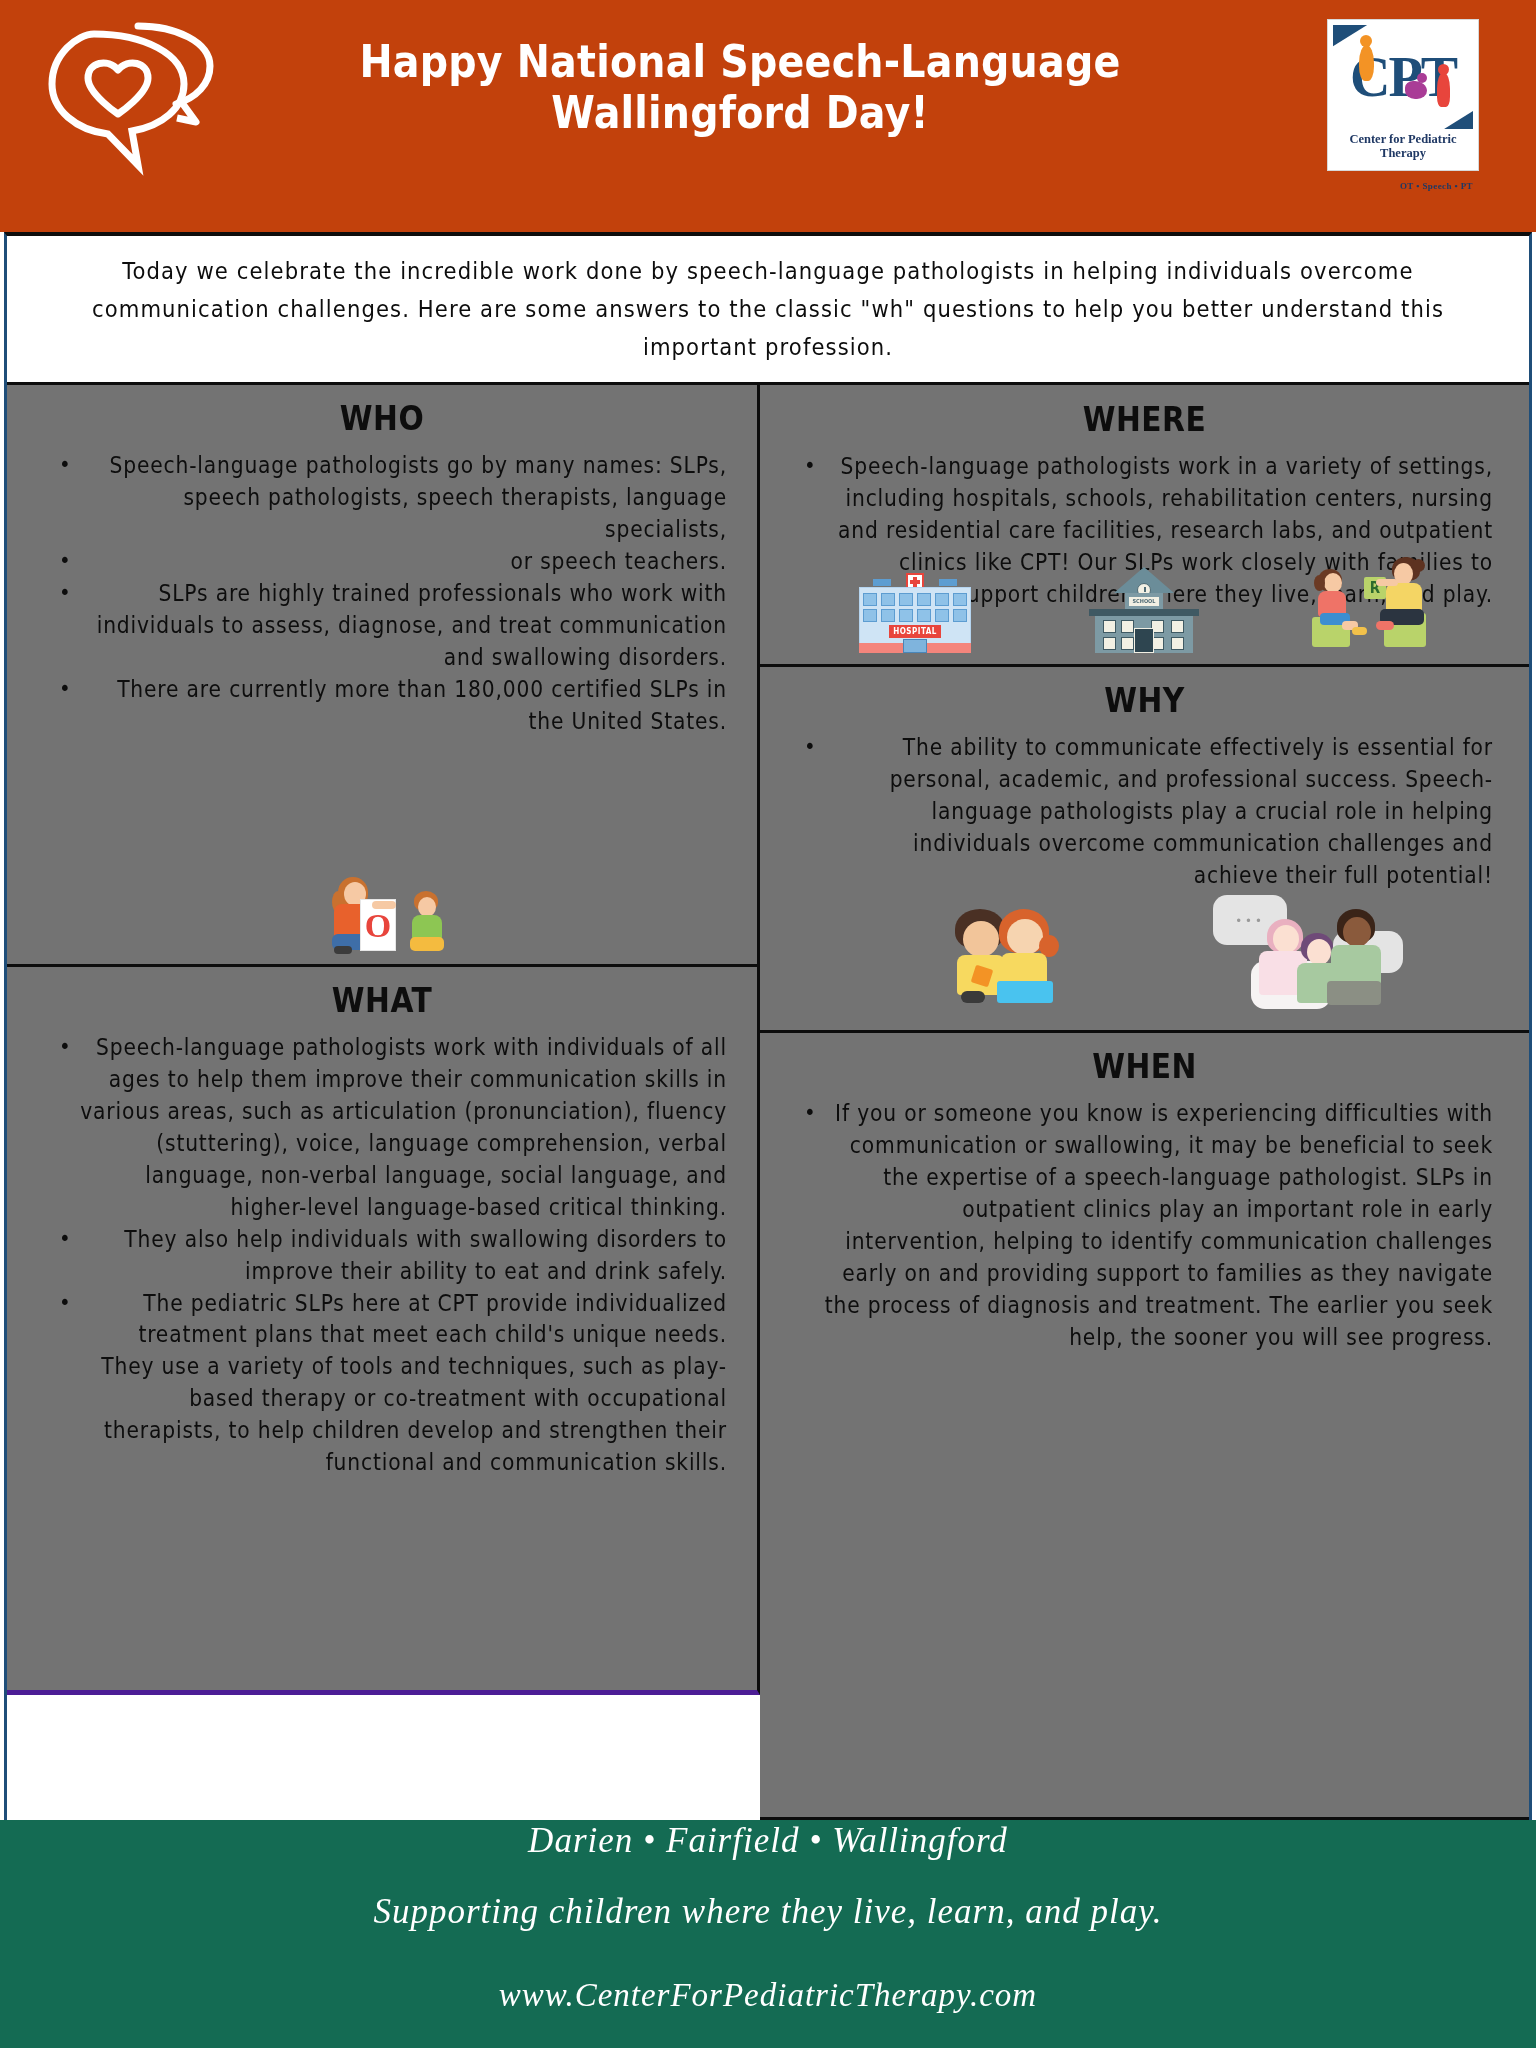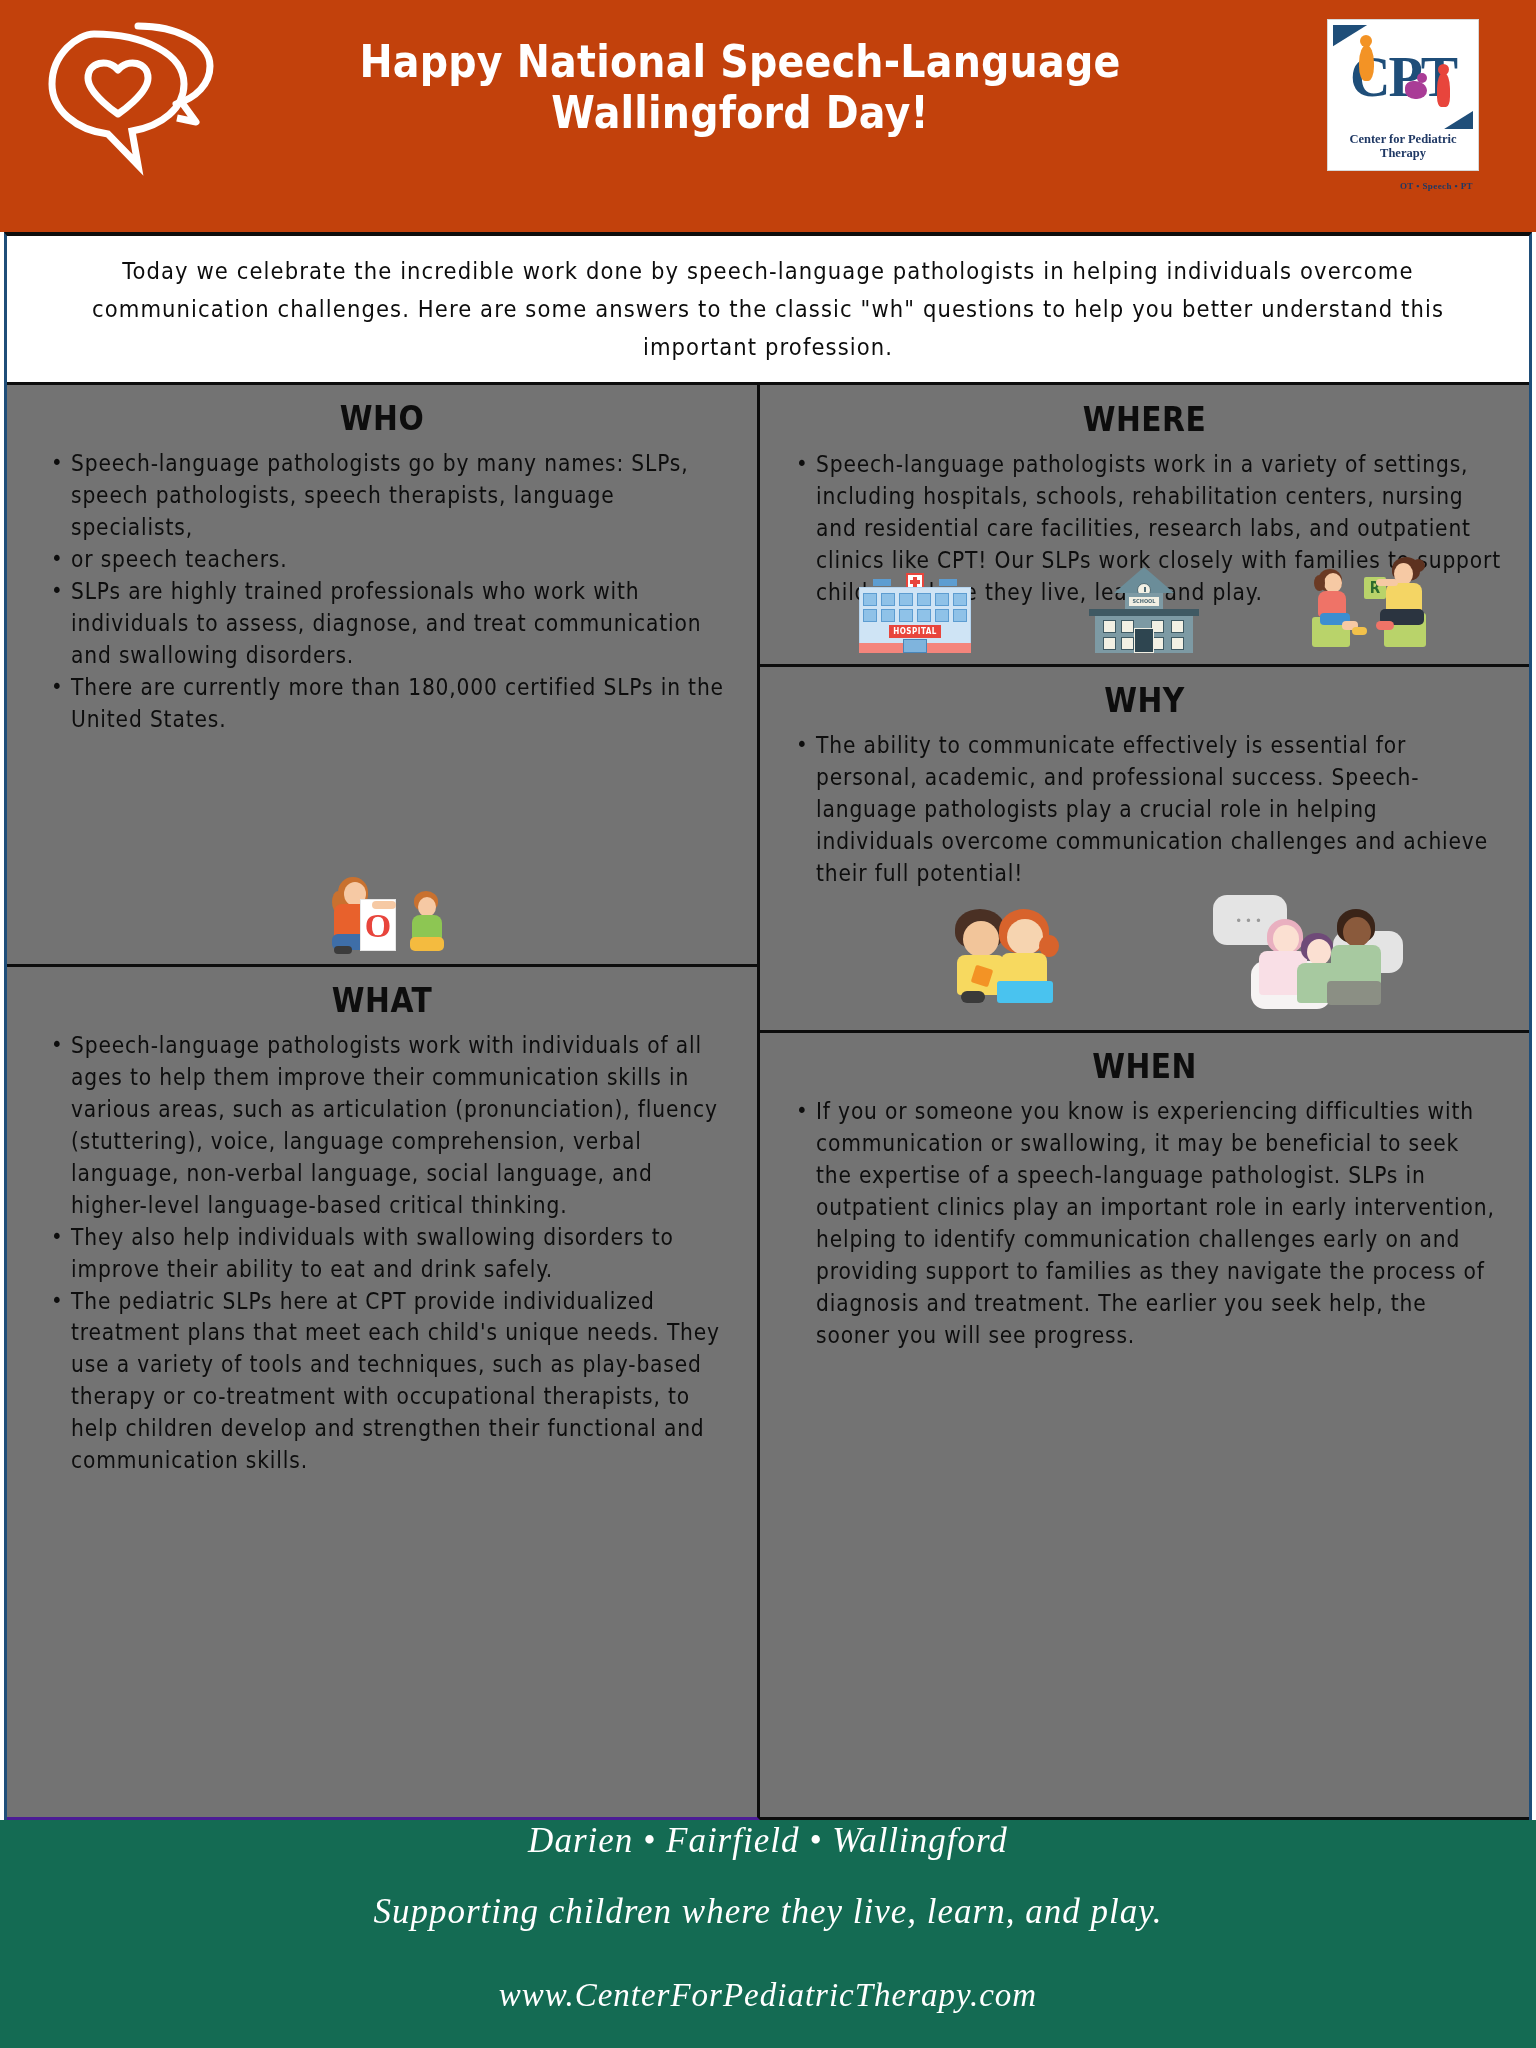--- a/index.html
+++ b/index.html
@@ -100,38 +100,39 @@
   .grid{
     position:absolute;left:4px;top:382px;width:1528px;height:1438px;
     box-sizing:border-box;
     border-left:3px solid #1F4E79;
     border-right:3px solid #1F4E79;
     background:#ffffff;
   }
   .panel{position:absolute;box-sizing:border-box;background:#737373;overflow:hidden;}
 
   .p-who  {left:0;top:0;width:753px;height:582px;border-top:3px solid #0d0d0d;border-right:3px solid #0d0d0d;}
-  .p-what {left:0;top:582px;width:753px;height:856px;border-top:3px solid #0d0d0d;border-right:3px solid #0d0d0d;border-bottom:3px solid #4c1d95;}
+  .p-what {left:0;top:582px;width:753px;height:731px;border-top:3px solid #0d0d0d;border-right:3px solid #0d0d0d;border-bottom:5px solid #4c1d95;}
   .p-where{left:753px;top:0;width:769px;height:282px;border-top:3px solid #0d0d0d;}
   .p-why  {left:753px;top:282px;width:769px;height:366px;border-top:3px solid #0d0d0d;}
   .p-when {left:753px;top:648px;width:769px;height:790px;border-top:3px solid #0d0d0d;border-bottom:3px solid #0d0d0d;}
 
   .p-title{
     text-align:center;
     font-family:"DejaVu Sans Condensed","Liberation Sans",sans-serif;
     font-weight:bold;
     font-size:33px;
     color:#0d0d0d;
     letter-spacing:0.5px;
     margin:14px 0 10px 0;
   }
   .p-title.ttl-where{margin-top:15px;}
   ul.bullets{
-    margin:4px;padding:0 18px 0 44px;
+    margin:12px;padding:0 18px 0 44px;
     list-style:none;
+    text-align:right;
   }
   ul.bullets li{
     position:relative;
     color:#0d0d0d;
     font-family:"DejaVu Sans Condensed","Liberation Sans",sans-serif;
     font-size:22.5px;
     line-height:1.42;
     letter-spacing:0.85px;
     margin-bottom:0px;
     padding-left:16px;

